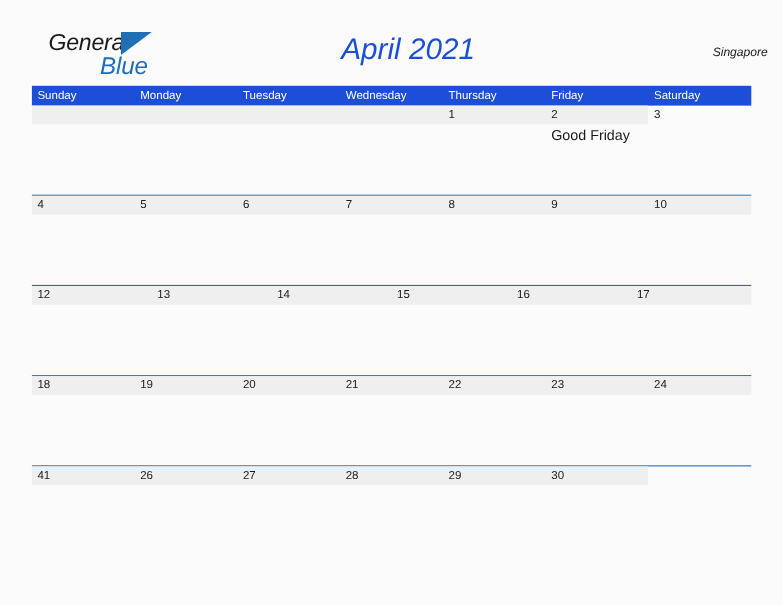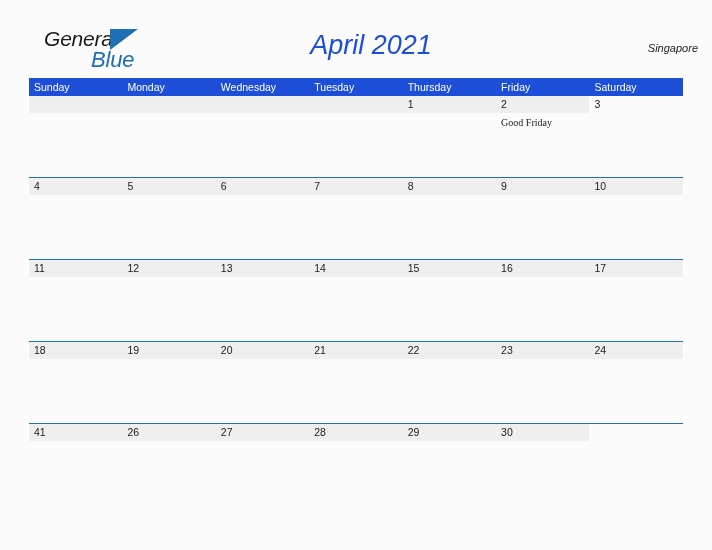--- a/index.html
+++ b/index.html
@@ -148,24 +148,24 @@
     height: 17px;
     color: #1a1a1a;
     font-family: "Liberation Sans", sans-serif;
   }
   .day-events {
     display: block;
     padding-top: 3px;
   }
   .event {
     display: block;
-    font-size: 10px;
+    font-size: 13px;
     line-height: 13px;
     color: #1a1a1a;
-    font-family: Liberation Serif, serif;
+    font-family: Liberation Sans, sans-serif;
     white-space: nowrap;
   }
 </style>
 </head>
 <body>
 
 <div class="page">
 
   <div class="header">
 
@@ -178,22 +178,22 @@
     <div class="cal-title">April 2021</div>
 
     <div class="cal-location">Singapore</div>
 
   </div>
 
   <div class="calendar">
     <div class="weekday-row">
         <div class="weekday-cell">Sunday</div>
         <div class="weekday-cell">Monday</div>
+        <div class="weekday-cell">Tuesday</div>
         <div class="weekday-cell">Wednesday</div>
-        <div class="weekday-cell">Tuesday</div>
         <div class="weekday-cell">Thursday</div>
         <div class="weekday-cell">Friday</div>
         <div class="weekday-cell">Saturday</div>
       </div>
     <div id="weeks-container">
         <div class="week-row">
           <div class="week-band partial"></div>
           <div class="week-cells">
             <div class="day-cell">
               <span class="day-num"></span>
@@ -244,23 +244,20 @@
             </div>
             <div class="day-cell">
               <span class="day-num">10</span>
             </div>
           </div>
         </div>
         <div class="week-row">
           <div class="week-band"></div>
           <div class="week-cells">
             <div class="day-cell">
-              <span class="day-num">11</span>
-            </div>
-            <div class="day-cell">
               <span class="day-num">12</span>
             </div>
             <div class="day-cell">
               <span class="day-num">13</span>
             </div>
             <div class="day-cell">
               <span class="day-num">14</span>
             </div>
             <div class="day-cell">
               <span class="day-num">15</span>

